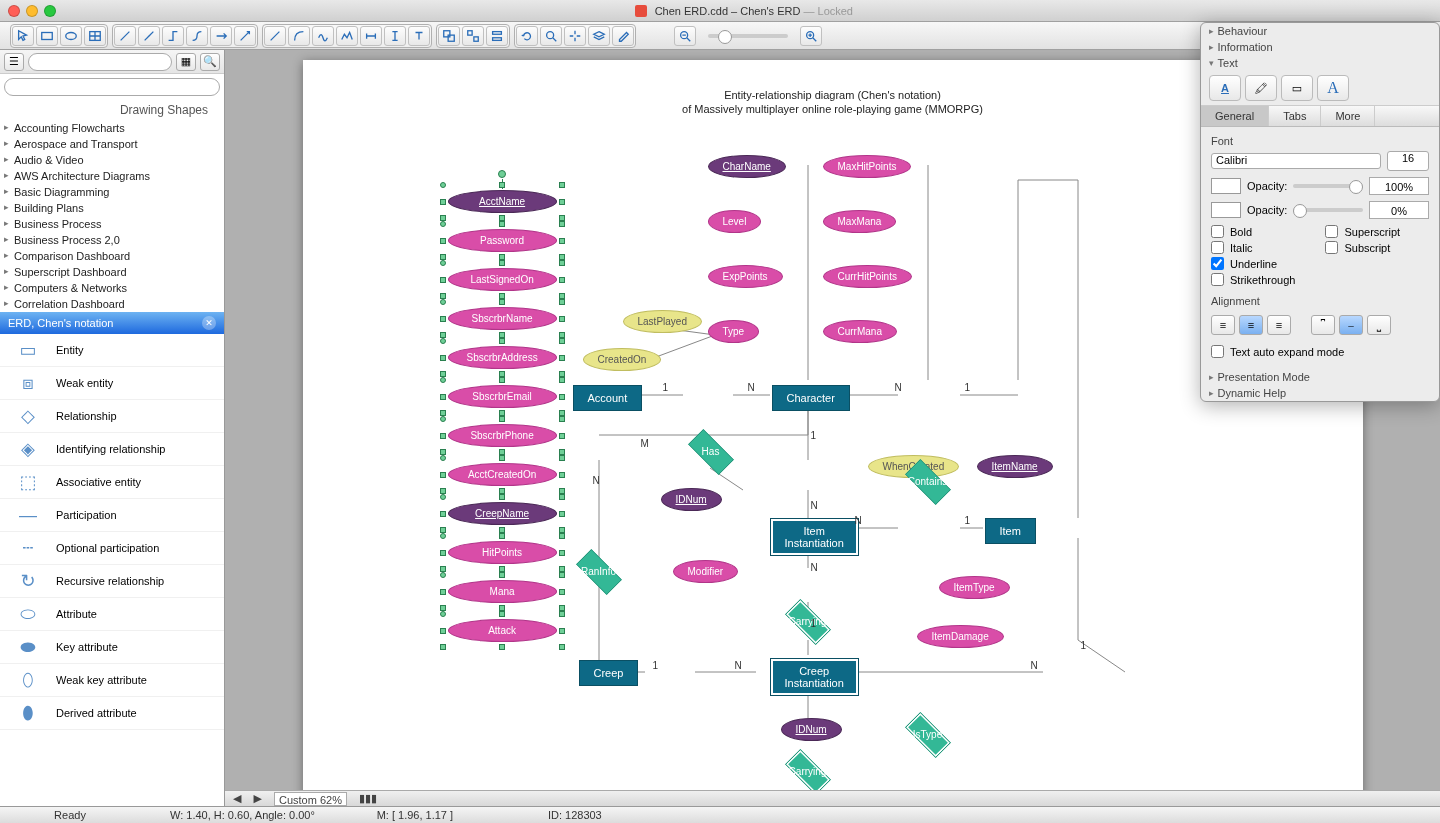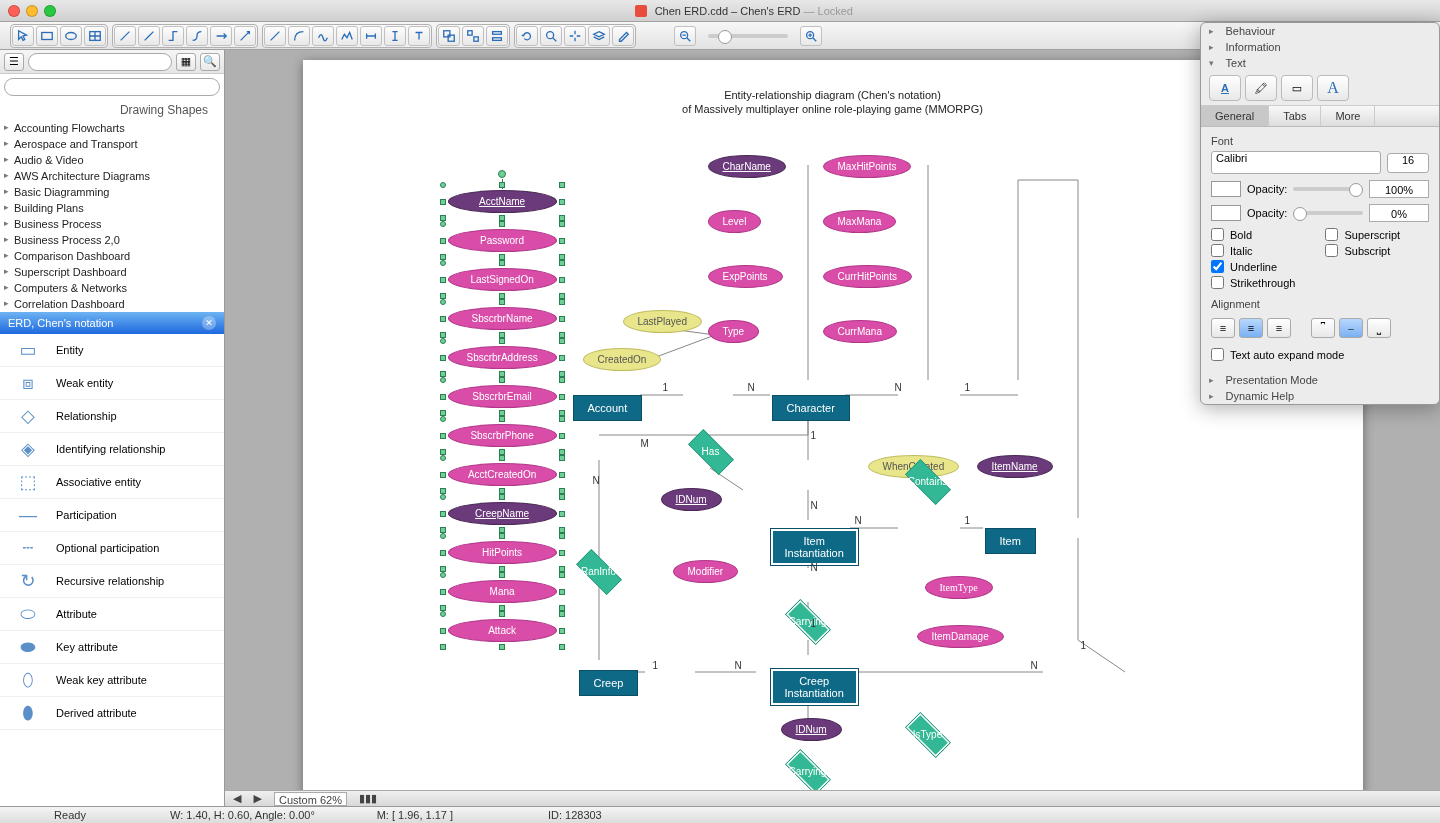--- a/index.html
+++ b/index.html
@@ -40,21 +40,21 @@
 .shape-item .sicon { width:36px; height:20px; display:flex; align-items:center; justify-content:center;}
 
 
 .canvas-wrap { position:absolute; top:50px; left:225px; right:0; bottom:17px; background:#b0b0b0; overflow:hidden;}
 .canvas-scroll { position:absolute; inset:0; overflow:auto;}
 .page { position:relative; margin:10px auto 30px; width:1060px; height:760px; background:#fff; box-shadow:0 2px 10px rgba(0,0,0,0.4);}
 .page-title { text-align:center; font-size:20px; color:#222; padding-top:28px; line-height:1.3;}
 
 
 .erd { position:absolute; }
-.ent { background:#0d6986; color:#fff; padding:6px 14px; border:1px solid #0a4f63; font-size:11px; text-align:center;margin-top:10px;}
+.ent { background:#0d6986; color:#fff; padding:6px 14px; border:1px solid #0a4f63; font-size:11px; text-align:center;}
 .ent.double { box-shadow: inset 0 0 0 2px #fff, inset 0 0 0 3px #0d6986;}
 .attr { border-radius:50%; background:#d94da8; color:#fff; padding:5px 14px; border:1px solid #b13589; font-size:10px; text-align:center; white-space:nowrap;}
 .attr.key { background:#6b3a7a; border-color:#4a2856; text-decoration:underline;}
 .attr.yel { background:#e8e58a; border-color:#c0bd60; color:#555;}
 .rel { width:60px; height:30px; position:relative;}
 .rel .dia { position:absolute; inset:0; background:#33b896; transform:rotate(45deg) scale(0.72,0.72); border:1px solid #1f8870;}
 .rel.double .dia { box-shadow: inset 0 0 0 2px #fff, inset 0 0 0 3px #33b896;}
 .rel span { position:absolute; inset:0; display:flex; align-items:center; justify-content:center; color:#fff; font-size:10px;}
 .card { position:absolute; font-size:10px; color:#333;}
 
@@ -65,33 +65,33 @@
 .selhandles { position:absolute; inset:-5px;}
 .sh { position:absolute; width:6px; height:6px; background:#6fcf97; border:1px solid #2a8050;}
 .sh.tl{top:-3px;left:-3px;} .sh.tr{top:-3px;right:-3px;} .sh.bl{bottom:-3px;left:-3px;} .sh.br{bottom:-3px;right:-3px;}
 .sh.tm{top:-3px;left:50%;margin-left:-3px;} .sh.bm{bottom:-3px;left:50%;margin-left:-3px;}
 .sh.ml{top:50%;left:-3px;margin-top:-3px;} .sh.mr{top:50%;right:-3px;margin-top:-3px;}
 .rot { position:absolute; top:-20px; left:50%; width:8px;height:8px; margin-left:-4px; background:#6fcf97; border:1px solid #2a8050; border-radius:50%;}
 .rot::after{content:"";position:absolute;top:8px;left:3px;width:1px;height:10px;background:#2a8050;}
 
 
 .inspector { position:absolute; top:22px; right:0; width:240px; background:#ececec; border:1px solid #999; border-radius:6px; box-shadow:0 4px 20px rgba(0,0,0,0.3); z-index:5;}
-.insp-sec { padding:2px 8px; color:#444; display:flex; align-items:center; gap:12px;}
+.insp-sec { padding:2px 8px; color:#444; display:flex; align-items:center; gap:4px;}
 .insp-sec .arr{ font-size:9px; color:#777;}
 .insp-sec.collapsed .arr::before{content:"▸";}
 .insp-sec.open .arr::before{content:"▾";}
 .insp-toolbar { display:flex; gap:4px; padding:4px 8px; border-bottom:1px solid #ccc;}
 .insp-tb { width:32px; height:26px; border:1px solid #bbb; border-radius:4px; background:linear-gradient(#fff,#e8e8e8); display:flex;align-items:center;justify-content:center;}
 .insp-tabs { display:flex; background:linear-gradient(#f8f8f8,#ddd); border-bottom:1px solid #bbb;}
 .insp-tab { flex:0 0 auto; padding:4px 14px; border-right:1px solid #ccc; color:#333;}
 .insp-tab.active { background:#c8c8c8;}
 .insp-body { padding:8px 10px;}
 .insp-label { color:#444; margin-bottom:4px;}
 .insp-row { display:flex; align-items:center; gap:6px; margin-bottom:6px;}
-.insp-select { flex:1; height:23px; border:1px solid #aaa; border-radius:3px; background:#fff; padding:0 4px;}
+.insp-select { flex:1; height:16px; border:1px solid #aaa; border-radius:3px; background:#fff; padding:0 4px;}
 .insp-num { width:42px; height:20px; border:1px solid #aaa; border-radius:3px; background:#fff; text-align:center;}
 .colorwell { width:30px; height:16px; border:1px solid #999; background:#fff;}
 .slider { flex:1; height:4px; background:#ccc; border-radius:2px; position:relative;}
 .slider::after{content:"";position:absolute;top:-4px;width:12px;height:12px;background:#fff;border:1px solid #999;border-radius:50%;}
 .slider.s1::after{right:0;} .slider.s2::after{left:0;}
 .valbox { width:60px; height:18px; border:1px solid #aaa; background:#fff; text-align:center; line-height:18px;}
 .chk { display:flex; align-items:center; gap:6px; margin-bottom:3px;}
 .chk input{ width:13px; height:13px;}
 .align-row { display:flex; gap:4px; margin-top:4px;}
 .abtn { width:24px; height:20px; border:1px solid #aaa; border-radius:3px; background:linear-gradient(#fff,#e8e8e8); display:flex;align-items:center;justify-content:center;}
@@ -601,21 +601,21 @@
         </div>
       <div class="rel double erd" style="left:595px;top:453px;">
           <div class="dia"></div>
           <span>IsType</span>
         </div>
 
       <div class="attr key erd" style="left:358px;top:428px;">IDNum</div>
       <div class="attr erd" style="left:370px;top:500px;">Modifier</div>
       <div class="attr key erd" style="left:478px;top:658px;">IDNum</div>
       <div class="attr key erd" style="left:674px;top:395px;">ItemName</div>
-      <div class="attr erd" style="left:622px;top:516px;font-family:Liberation Serif, serif;">ItemType</div>
+      <div class="attr erd" style="left:636px;top:516px;">ItemType</div>
       <div class="attr erd" style="left:614px;top:565px;">ItemDamage</div>
 
       <span class="card" style="left:360px;top:322px;">1</span>
       <span class="card" style="left:445px;top:322px;">N</span>
       <span class="card" style="left:592px;top:322px;">N</span>
       <span class="card" style="left:662px;top:322px;">1</span>
       <span class="card" style="left:338px;top:378px;">M</span>
       <span class="card" style="left:290px;top:415px;">N</span>
       <span class="card" style="left:508px;top:370px;">1</span>
       <span class="card" style="left:508px;top:440px;">N</span>

